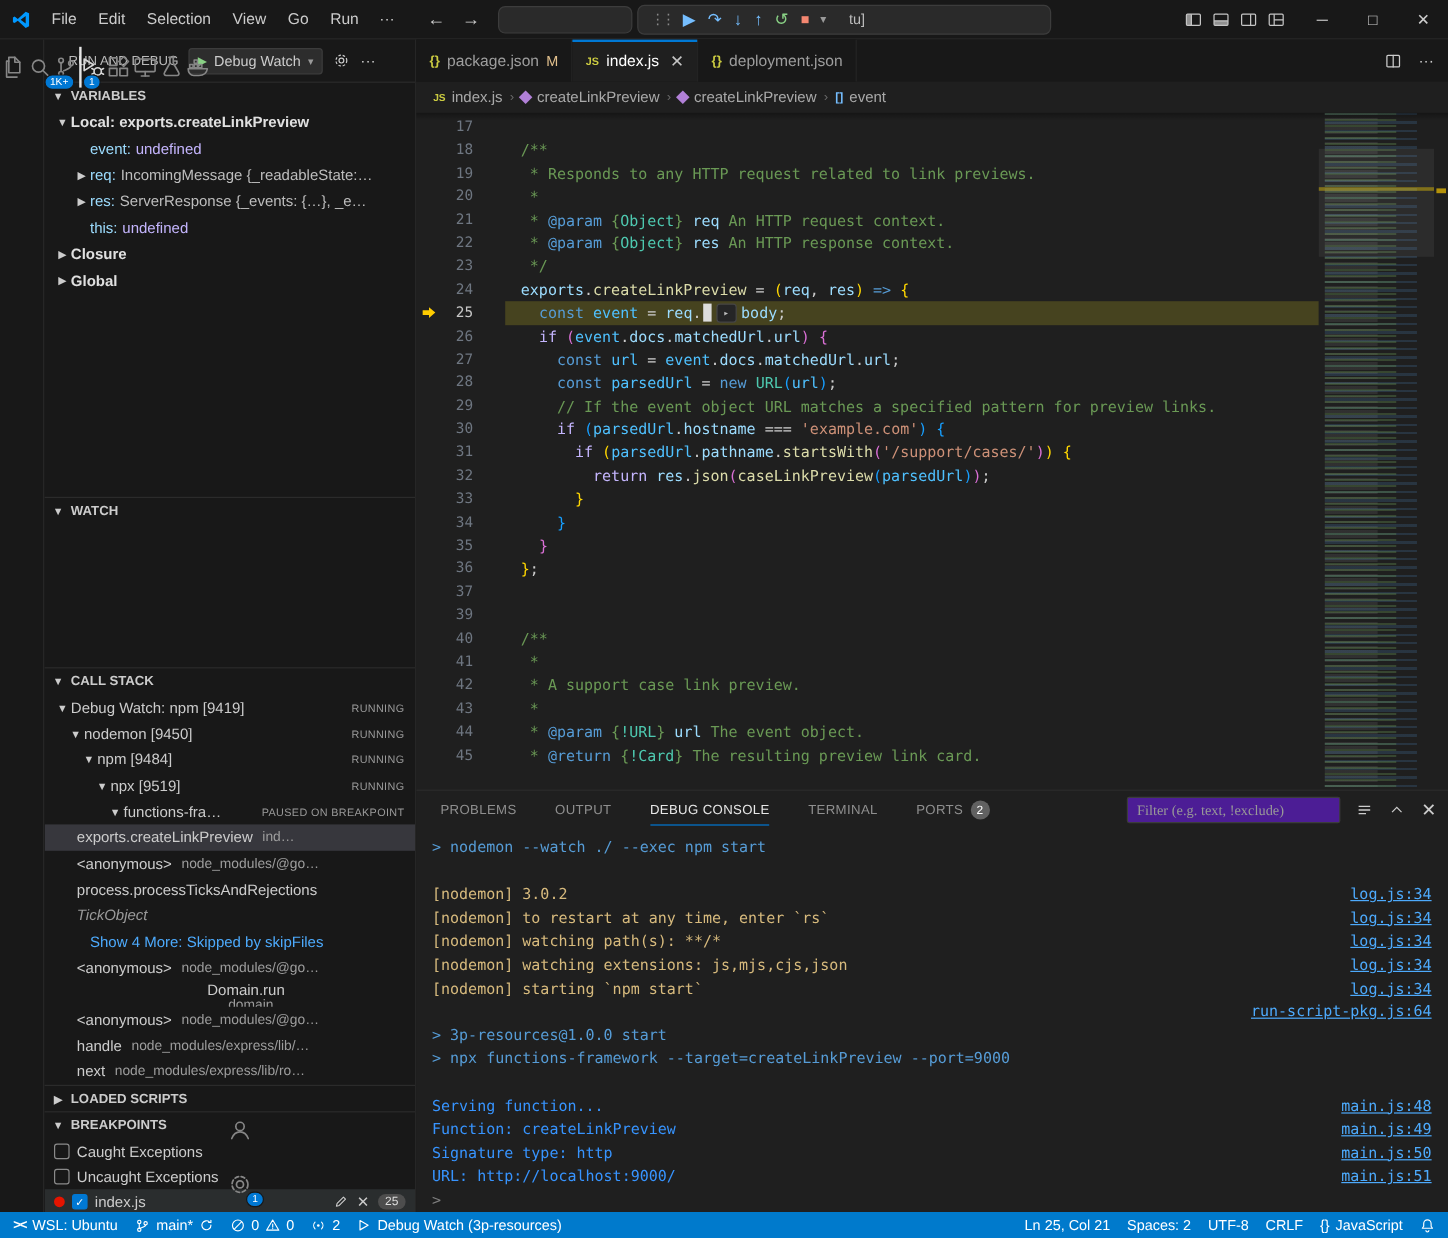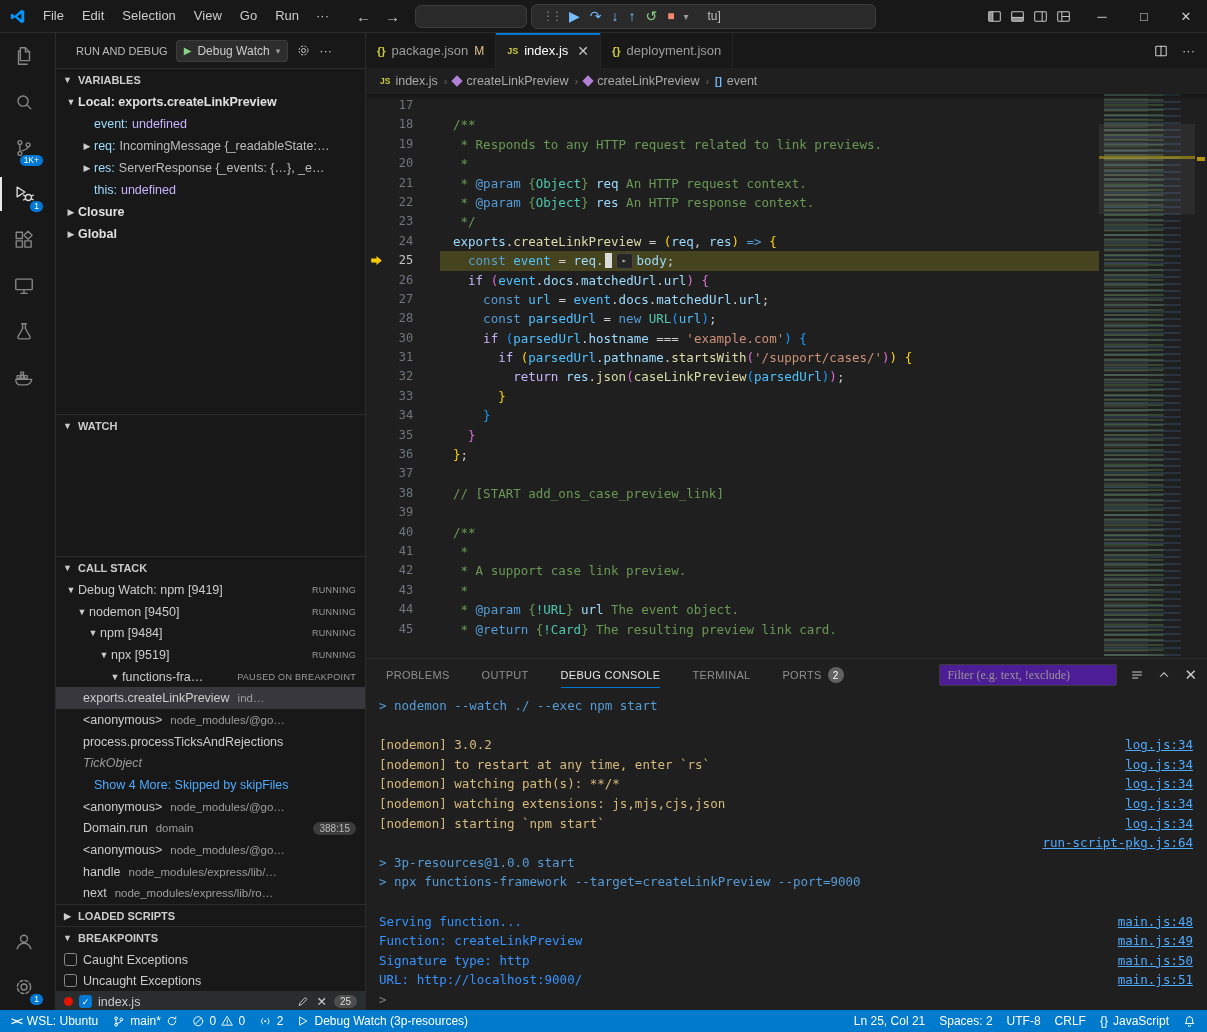--- a/index.html
+++ b/index.html
@@ -26,21 +26,21 @@
   .cc-text{color:#bdbdbd;font-size:12px;margin-left:10px;white-space:nowrap}
   .tb-right{margin-left:auto;display:flex;align-items:center;height:100%}
   .layout-icons{display:flex;gap:8px;color:#c5c5c5;margin-right:10px}
   .layout-icons span{display:flex;align-items:center;cursor:pointer}
   .win-btn{width:42px;height:100%;display:flex;align-items:center;justify-content:center;color:#ccc;font-size:13px;cursor:pointer}
 
   
   .main{flex:1;display:flex;min-height:0}
 
   
-  .activitybar{width:56px;flex:none;background:#181818;border-right:1px solid #2b2b2b;display:flex;flex-direction:column}
+  .activitybar{width:37px;flex:none;background:#181818;border-right:1px solid #2b2b2b;display:flex;flex-direction:row}
   .act-btn{width:48px;height:46px;display:flex;align-items:center;justify-content:center;color:#868686;position:relative;cursor:pointer}
   .act-btn.active{color:#d7d7d7}
   .act-btn.active::before{content:"";position:absolute;left:0;top:6px;bottom:6px;width:2px;background:#e7e7e7}
   .act-badge{position:absolute;right:4px;bottom:4px;background:#0078d4;color:#fff;font-size:8.5px;border-radius:9px;padding:1.5px 4px;line-height:1;border:1px solid #181818}
   .act-bottom{margin-top:auto}
 
   
   .sidebar{width:310px;flex:none;background:#181818;border-right:1px solid #2b2b2b;display:flex;flex-direction:column;overflow:hidden}
   .sidebar-head{height:35px;flex:none;display:flex;align-items:center;padding:0 6px 0 20px;gap:8px}
   .sidebar-title{font-size:11px;color:#bbb;white-space:nowrap}
@@ -432,21 +432,21 @@
             <div class="cs-row" style="padding-left: 27px;">
               <span class="cs-label">TickObject</span>
             </div>
             <div class="cs-row" style="padding-left: 38px;">
               <span class="cs-link">Show 4 More: Skipped by skipFiles</span>
             </div>
             <div class="cs-row" style="padding-left: 27px;">
               <span class="cs-name">&lt;anonymous&gt;</span>
               <span class="cs-file">node_modules/@go…</span>
             </div>
-            <div class="cs-row" style="padding-left: 27px;">
+            <div class="cs-row" style="padding-left: 27px; flex-direction: column;">
               <span class="cs-name">Domain.run</span>
               <span class="cs-file">domain</span>
               <span class="cs-pill">388:15</span>
             </div>
             <div class="cs-row" style="padding-left: 27px;">
               <span class="cs-name">&lt;anonymous&gt;</span>
               <span class="cs-file">node_modules/@go…</span>
             </div>
             <div class="cs-row" style="padding-left: 27px;">
               <span class="cs-name">handle</span>
@@ -554,29 +554,29 @@
             <div class="code-line"><div class="gutter"><span class="glyph"></span><span class="num">21</span></div><div class="line-content"><span class="tok-com"> * </span><span class="tok-doctag">@param</span><span class="tok-com"> {</span><span class="tok-type">Object</span><span class="tok-com">} </span><span class="tok-docvar">req</span><span class="tok-com"> An HTTP request context.</span></div></div>
             <div class="code-line"><div class="gutter"><span class="glyph"></span><span class="num">22</span></div><div class="line-content"><span class="tok-com"> * </span><span class="tok-doctag">@param</span><span class="tok-com"> {</span><span class="tok-type">Object</span><span class="tok-com">} </span><span class="tok-docvar">res</span><span class="tok-com"> An HTTP response context.</span></div></div>
             <div class="code-line"><div class="gutter"><span class="glyph"></span><span class="num">23</span></div><div class="line-content"><span class="tok-com"> */</span></div></div>
             <div class="code-line"><div class="gutter"><span class="glyph"></span><span class="num">24</span></div><div class="line-content"><span class="tok-var">exports</span><span class="tok-p">.</span><span class="tok-fn">createLinkPreview</span><span class="tok-p"> = </span><span class="tok-b1">(</span><span class="tok-var">req</span><span class="tok-p">, </span><span class="tok-var">res</span><span class="tok-b1">)</span><span class="tok-p"> </span><span class="tok-kw">=&gt;</span><span class="tok-p"> </span><span class="tok-b1">{</span></div></div>
             <div class="code-line current"><div class="gutter"><span class="glyph"><svg viewBox="0 0 16 16" width="13" height="13">
                     <path d="M1.5 5.5h6.5V2.5L14.5 8l-6.5 5.5v-3H1.5z" fill="#ffcc00"></path>
                   </svg></span><span class="num">25</span></div><div class="line-content"><span class="tok-p">  </span><span class="tok-kw">const</span><span class="tok-p"> </span><span class="tok-cvar">event</span><span class="tok-p"> = </span><span class="tok-var">req</span><span class="tok-p">.</span><span class="cursor"></span><span class="hintbadge">▸</span><span class="tok-var">body</span><span class="tok-p">;</span></div></div>
             <div class="code-line"><div class="gutter"><span class="glyph"></span><span class="num">26</span></div><div class="line-content"><span class="tok-p">  </span><span class="tok-ctrl">if</span><span class="tok-p"> </span><span class="tok-b2">(</span><span class="tok-cvar">event</span><span class="tok-p">.</span><span class="tok-var">docs</span><span class="tok-p">.</span><span class="tok-var">matchedUrl</span><span class="tok-p">.</span><span class="tok-var">url</span><span class="tok-b2">)</span><span class="tok-p"> </span><span class="tok-b2">{</span></div></div>
             <div class="code-line"><div class="gutter"><span class="glyph"></span><span class="num">27</span></div><div class="line-content"><span class="tok-p">    </span><span class="tok-kw">const</span><span class="tok-p"> </span><span class="tok-cvar">url</span><span class="tok-p"> = </span><span class="tok-cvar">event</span><span class="tok-p">.</span><span class="tok-var">docs</span><span class="tok-p">.</span><span class="tok-var">matchedUrl</span><span class="tok-p">.</span><span class="tok-var">url</span><span class="tok-p">;</span></div></div>
             <div class="code-line"><div class="gutter"><span class="glyph"></span><span class="num">28</span></div><div class="line-content"><span class="tok-p">    </span><span class="tok-kw">const</span><span class="tok-p"> </span><span class="tok-cvar">parsedUrl</span><span class="tok-p"> = </span><span class="tok-kw">new</span><span class="tok-p"> </span><span class="tok-type">URL</span><span class="tok-b3">(</span><span class="tok-cvar">url</span><span class="tok-b3">)</span><span class="tok-p">;</span></div></div>
+            <div class="code-line"><div class="gutter"><span class="glyph"></span><span class="num">29</span></div><div class="line-content"><span class="tok-p">    </span><span class="tok-com">// If the event object URL matches a specified pattern for preview links.</span></div></div>
             <div class="code-line"><div class="gutter"><span class="glyph"></span><span class="num">30</span></div><div class="line-content"><span class="tok-p">    </span><span class="tok-ctrl">if</span><span class="tok-p"> </span><span class="tok-b3">(</span><span class="tok-cvar">parsedUrl</span><span class="tok-p">.</span><span class="tok-var">hostname</span><span class="tok-p"> === </span><span class="tok-str">'example.com'</span><span class="tok-b3">)</span><span class="tok-p"> </span><span class="tok-b3">{</span></div></div>
             <div class="code-line"><div class="gutter"><span class="glyph"></span><span class="num">31</span></div><div class="line-content"><span class="tok-p">      </span><span class="tok-ctrl">if</span><span class="tok-p"> </span><span class="tok-b1">(</span><span class="tok-cvar">parsedUrl</span><span class="tok-p">.</span><span class="tok-var">pathname</span><span class="tok-p">.</span><span class="tok-fn">startsWith</span><span class="tok-b2">(</span><span class="tok-str">'/support/cases/'</span><span class="tok-b2">)</span><span class="tok-b1">)</span><span class="tok-p"> </span><span class="tok-b1">{</span></div></div>
             <div class="code-line"><div class="gutter"><span class="glyph"></span><span class="num">32</span></div><div class="line-content"><span class="tok-p">        </span><span class="tok-ctrl">return</span><span class="tok-p"> </span><span class="tok-var">res</span><span class="tok-p">.</span><span class="tok-fn">json</span><span class="tok-b2">(</span><span class="tok-fn">caseLinkPreview</span><span class="tok-b3">(</span><span class="tok-cvar">parsedUrl</span><span class="tok-b3">)</span><span class="tok-b2">)</span><span class="tok-p">;</span></div></div>
             <div class="code-line"><div class="gutter"><span class="glyph"></span><span class="num">33</span></div><div class="line-content"><span class="tok-p">      </span><span class="tok-b1">}</span></div></div>
             <div class="code-line"><div class="gutter"><span class="glyph"></span><span class="num">34</span></div><div class="line-content"><span class="tok-p">    </span><span class="tok-b3">}</span></div></div>
             <div class="code-line"><div class="gutter"><span class="glyph"></span><span class="num">35</span></div><div class="line-content"><span class="tok-p">  </span><span class="tok-b2">}</span></div></div>
             <div class="code-line"><div class="gutter"><span class="glyph"></span><span class="num">36</span></div><div class="line-content"><span class="tok-b1">}</span><span class="tok-p">;</span></div></div>
             <div class="code-line"><div class="gutter"><span class="glyph"></span><span class="num">37</span></div><div class="line-content"></div></div>
-            <div class="code-line"><div class="gutter"><span class="glyph"></span><span class="num">38</span></div><div class="line-content"><span class="tok-com">// [START add_ons_case_preview_link]</span></div></div>
             <div class="code-line"><div class="gutter"><span class="glyph"></span><span class="num">39</span></div><div class="line-content"></div></div>
             <div class="code-line"><div class="gutter"><span class="glyph"></span><span class="num">40</span></div><div class="line-content"><span class="tok-com">/**</span></div></div>
             <div class="code-line"><div class="gutter"><span class="glyph"></span><span class="num">41</span></div><div class="line-content"><span class="tok-com"> *</span></div></div>
             <div class="code-line"><div class="gutter"><span class="glyph"></span><span class="num">42</span></div><div class="line-content"><span class="tok-com"> * A support case link preview.</span></div></div>
             <div class="code-line"><div class="gutter"><span class="glyph"></span><span class="num">43</span></div><div class="line-content"><span class="tok-com"> *</span></div></div>
             <div class="code-line"><div class="gutter"><span class="glyph"></span><span class="num">44</span></div><div class="line-content"><span class="tok-com"> * </span><span class="tok-doctag">@param</span><span class="tok-com"> {</span><span class="tok-type">!URL</span><span class="tok-com">} </span><span class="tok-docvar">url</span><span class="tok-com"> The event object.</span></div></div>
             <div class="code-line"><div class="gutter"><span class="glyph"></span><span class="num">45</span></div><div class="line-content"><span class="tok-com"> * </span><span class="tok-doctag">@return</span><span class="tok-com"> {</span><span class="tok-type">!Card</span><span class="tok-com">} The resulting preview link card.</span></div></div>
           </div>
         <div class="minimap">
           <div class="minimap-slider"></div>

